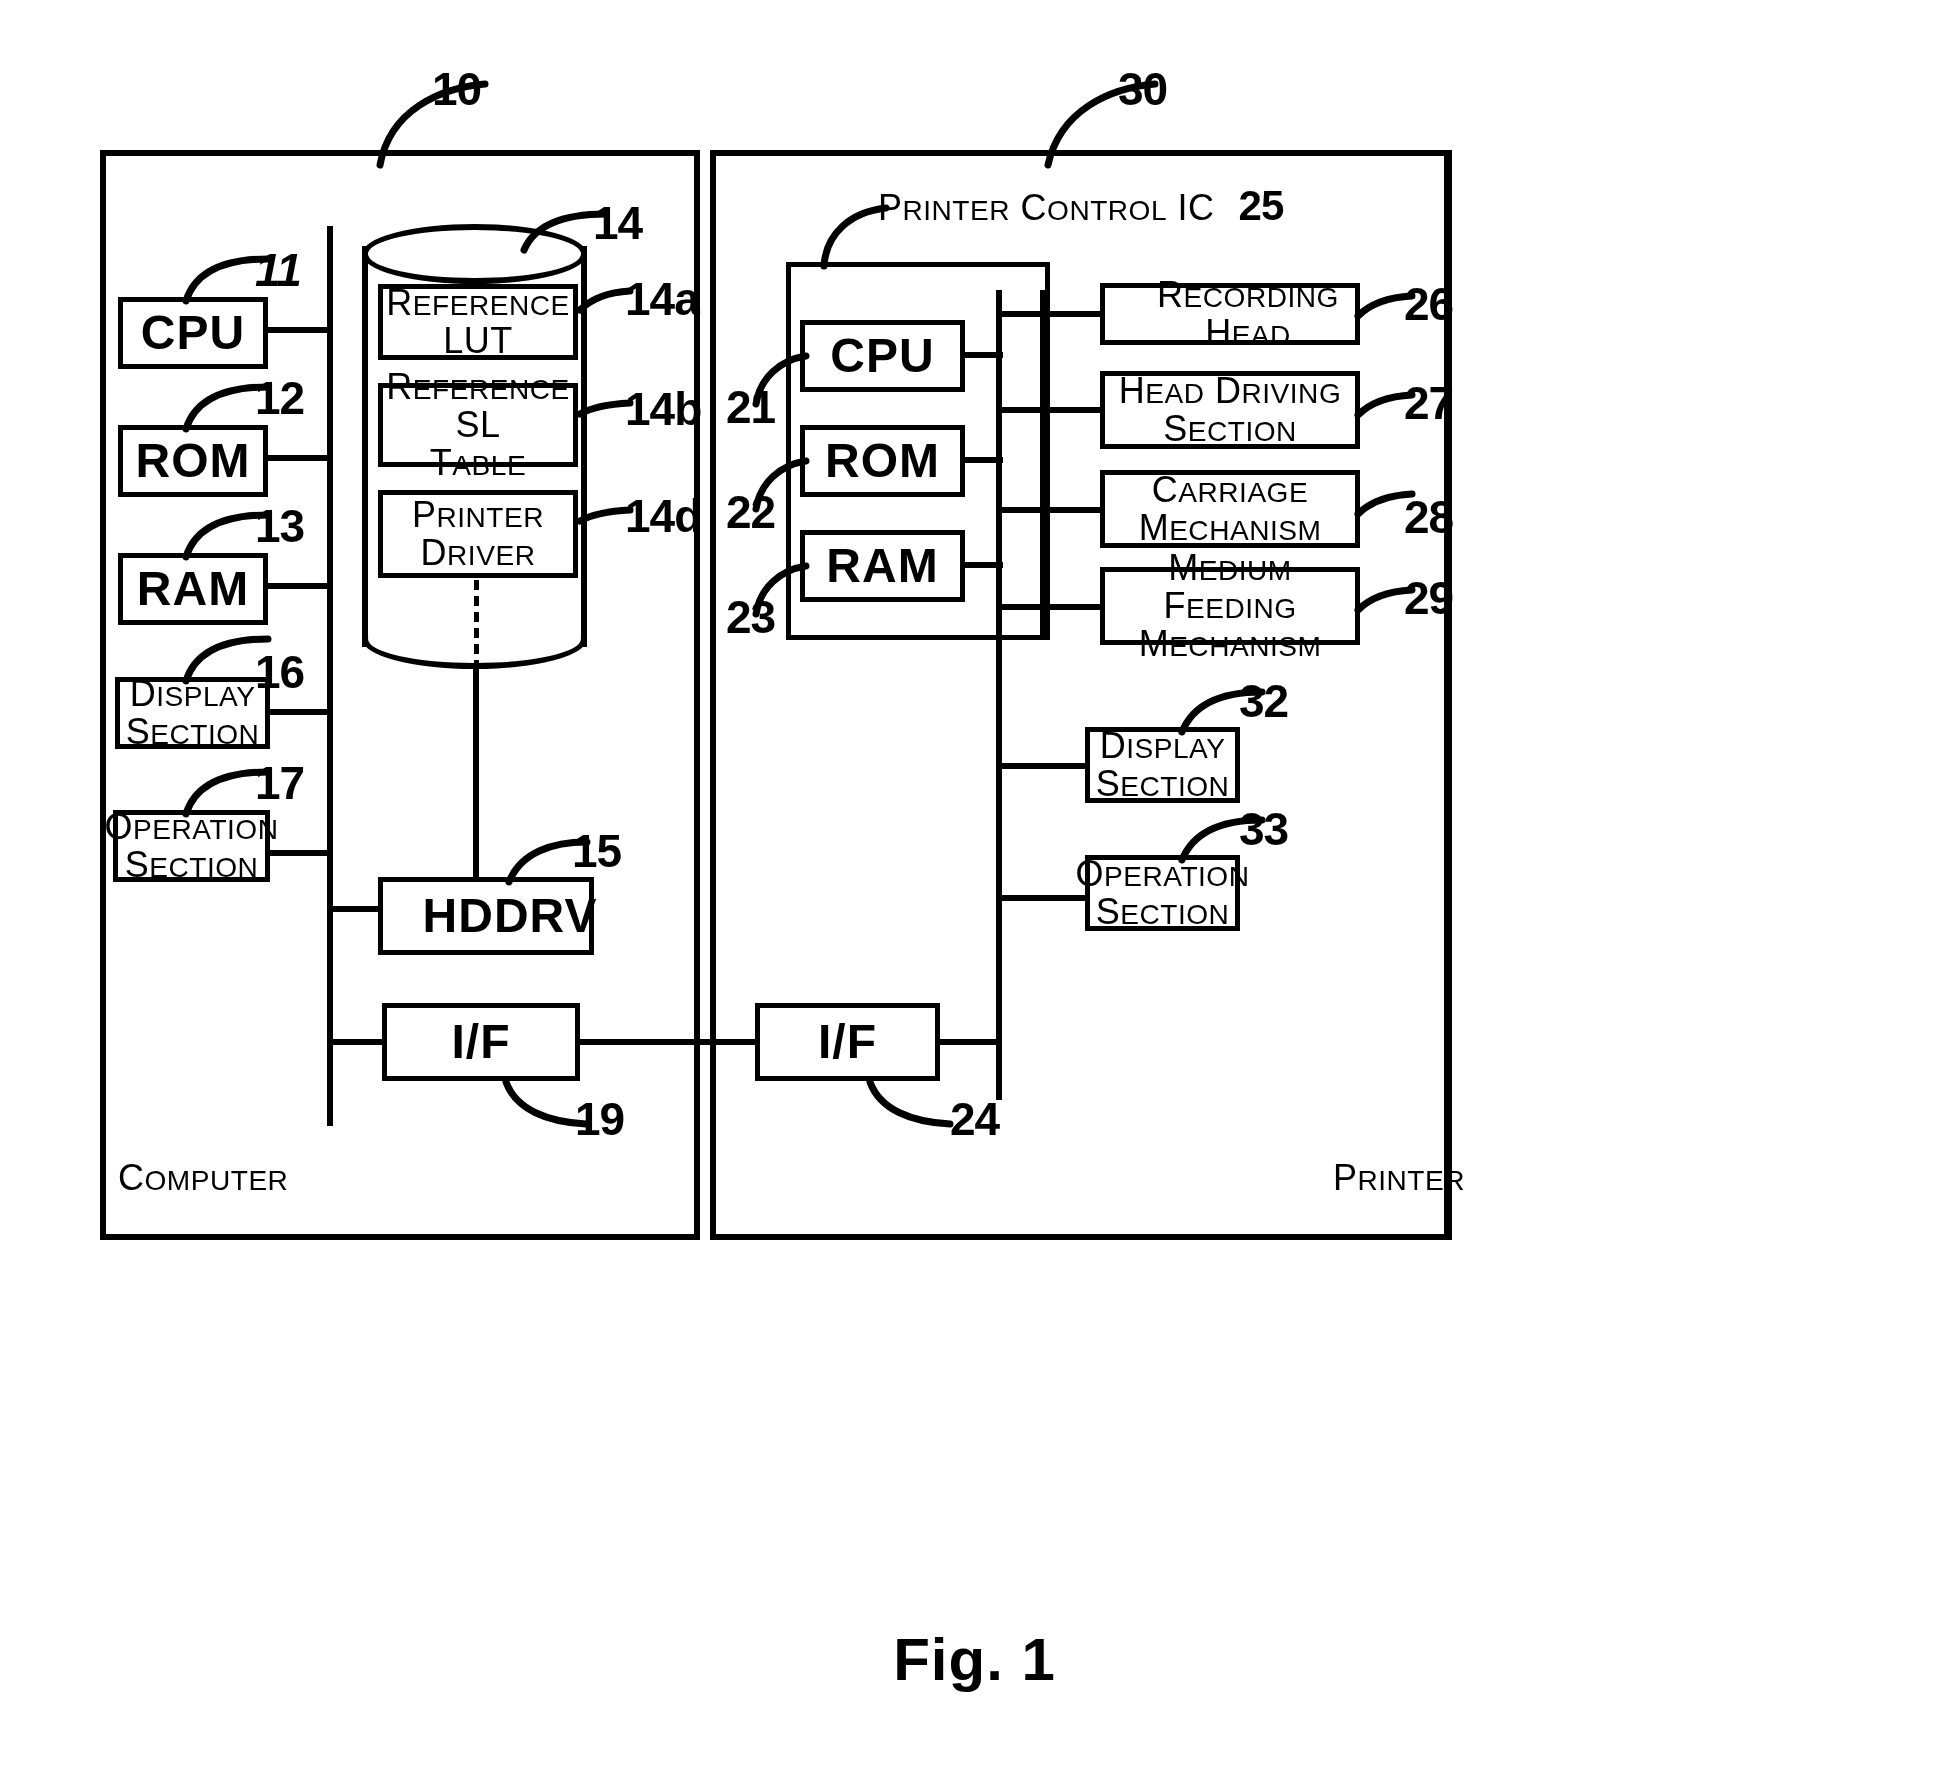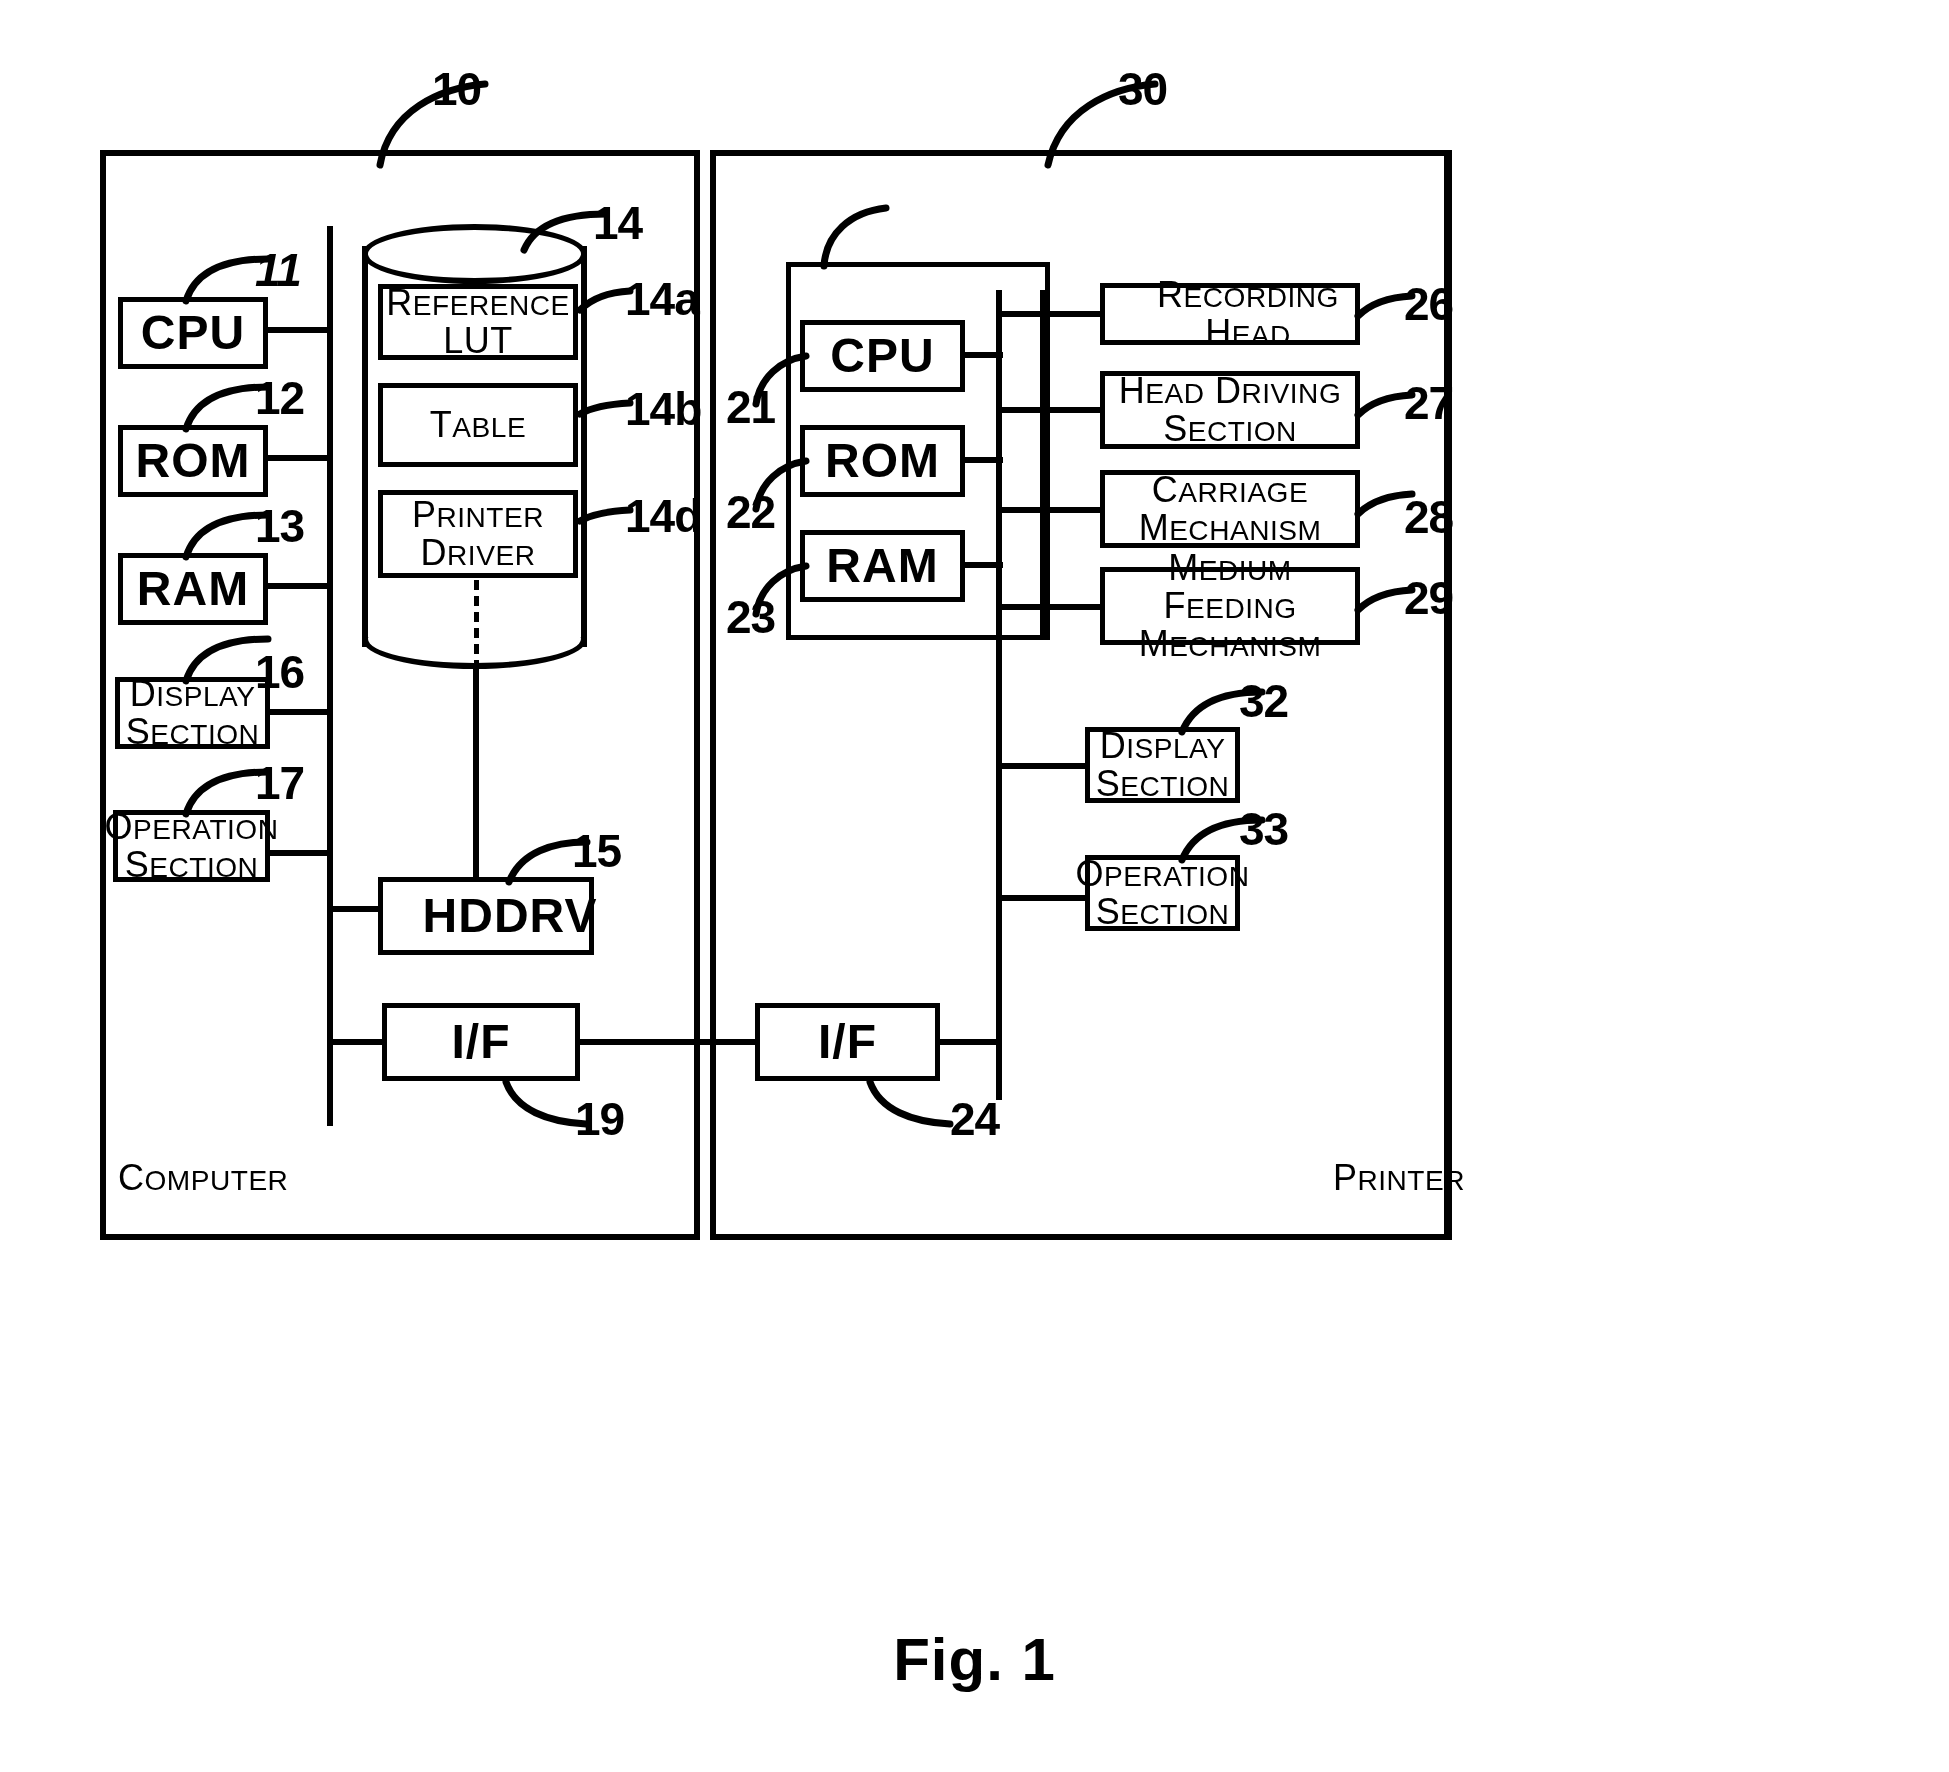--- a/index.html
+++ b/index.html
@@ -113,20 +113,21 @@
   <div class="box blk2" style="left:378px;top:284px;width:200px;height:76px;flex-direction:column;">
     <span class="sc"><span class="l">R</span><span class="s">eference</span></span>
     <span class="sc"><span class="l">LUT</span></span>
   </div>
   <svg class="lead" style="left:578px;top:288px;width:55px;height:26px;">
     <path d="M2,22 C16,8 34,4 52,3" stroke="#000" stroke-width="7" fill="none" stroke-linecap="round"></path>
   </svg>
   <div class="num" style="left:625px;top:272px;">14a</div>
 
   <div class="box blk2" style="left:378px;top:383px;width:200px;height:84px;flex-direction:column;">
+    <span class="sc"><span class="l">R</span><span class="s">eference</span> <span class="l">SL</span></span>
     <span class="sc"><span class="l">T</span><span class="s">able</span></span>
   </div>
   <svg class="lead" style="left:578px;top:398px;width:55px;height:26px;">
     <path d="M2,16 C16,8 34,6 52,5" stroke="#000" stroke-width="7" fill="none" stroke-linecap="round"></path>
   </svg>
   <div class="num" style="left:625px;top:382px;">14b</div>
 
   <div class="box blk2" style="left:378px;top:490px;width:200px;height:88px;flex-direction:column;">
     <span class="sc"><span class="l">P</span><span class="s">rinter</span></span>
     <span class="sc"><span class="l">D</span><span class="s">river</span></span>
@@ -162,20 +163,24 @@
   <div class="outer" style="left:710px;top:150px;width:740px;height:1090px;"></div>
   <div class="outer" style="left:1446px;top:150px;width:4px;height:1090px;border:0;border-left:6px solid #000;"></div>
   <svg class="lead" style="left:1040px;top:70px;width:120px;height:95px;">
     <path d="M8,95 C20,40 70,18 115,14" stroke="#000" stroke-width="7" fill="none" stroke-linecap="round"></path>
   </svg>
   <div class="num" style="left:1118px;top:62px;">30</div>
   <div class="cap blk2" style="left:1333px;top:1157px;">
     <span class="sc"><span class="l">P</span><span class="s">rinter</span></span>
   </div>
 
+  <div class="cap blk2" style="left:878px;top:182px;">
+    <span class="sc"><span class="l">P</span><span class="s">rinter</span> <span class="l">C</span><span class="s">ontrol</span> <span class="l">IC</span></span>
+    <span class="num" style="position:static;font-size:42px;margin-left:14px;">25</span>
+  </div>
   <svg class="lead" style="left:820px;top:200px;width:110px;height:70px;">
     <path d="M4,66 C6,34 30,12 66,8" stroke="#000" stroke-width="7" fill="none" stroke-linecap="round"></path>
   </svg>
   <div class="outer" style="left:786px;top:262px;width:264px;height:378px;border-width:5px;"></div>
 
   <div class="wire v" style="left:996px;top:290px;height:350px;"></div>
   <div class="wire v" style="left:1040px;top:290px;height:350px;"></div>
 
   <div class="box mono" style="left:800px;top:320px;width:165px;height:72px;">
       <span>CPU</span>

